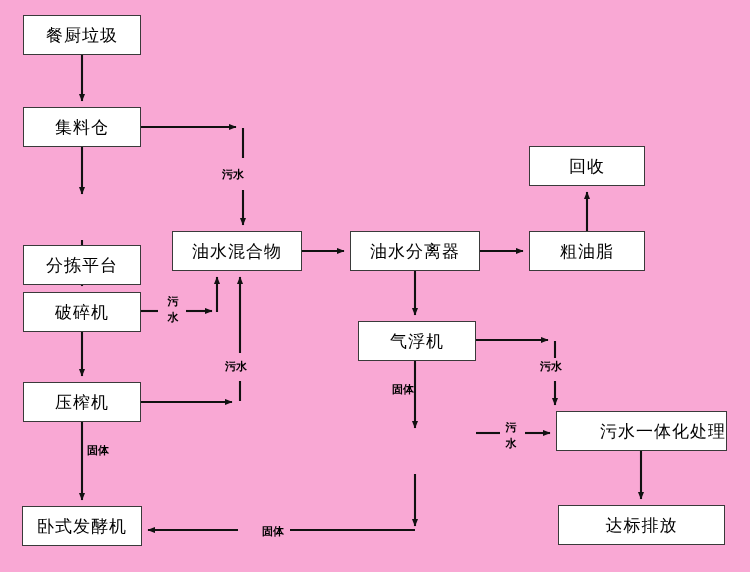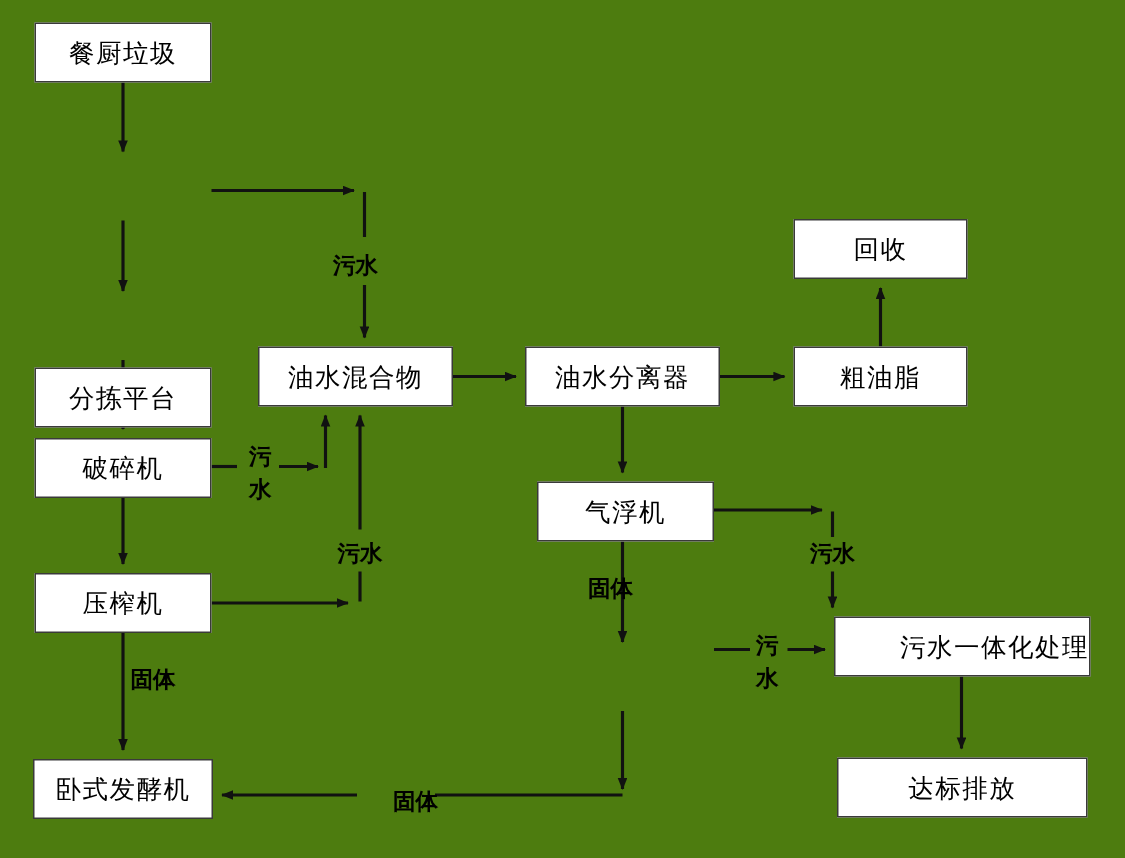--- a/index.html
+++ b/index.html
@@ -10,21 +10,21 @@
   body {
     width: 750px;
     height: 572px;
     font-family: "Liberation Sans", "DejaVu Sans", sans-serif;
     overflow: hidden;
   }
   #flow-root {
     position: relative;
     width: 750px;
     height: 572px;
-    background: #4d7c0f;
+    background: #f9a8d4;
   }
   svg.flow-canvas {
     position: absolute;
     left: 0;
     top: 0;
     width: 750px;
     height: 572px;
   }
   .node-box {
     position: absolute;
@@ -36,21 +36,21 @@
     justify-content: center;
     color: #000000;
     font-size: 17px;
     letter-spacing: 1px;
     white-space: nowrap;
     font-family: "DejaVu Sans", "Liberation Sans", sans-serif;
   }
   .edge-label {
     position: absolute;
     color: #000000;
-    font-size: 15px;
+    font-size: 11px;
     font-weight: bold;
     line-height: 1.25;
     white-space: nowrap;
     font-family: "DejaVu Sans", "Liberation Sans", sans-serif;
   }
   .edge-label.vertical {
     white-space: normal;
     width: 14px;
     text-align: center;
     line-height: 1.45;
@@ -114,20 +114,23 @@
       <path d="M415,530 L290,530"></path>
       <path d="M238,530 L148,530" marker-end="url(#ah)"></path>
 
     </g>
   </svg>
 
   <div class="node-box" style="left:23px;  top:15px;  width:118px; height:40px;">
     <span>餐厨垃圾</span>
   </div>
 
+  <div class="node-box" style="left:23px;  top:107px; width:118px; height:40px;">
+    <span>集料仓</span>
+  </div>
 
   <div class="node-box" style="left:23px;  top:200px; width:118px; height:40px;margin-top:45px;">
     <span>分拣平台</span>
   </div>
 
   <div class="node-box" style="left:23px;  top:292px; width:118px; height:40px;">
     <span>破碎机</span>
   </div>
 
   <div class="node-box" style="left:23px;  top:382px; width:118px; height:40px;">

